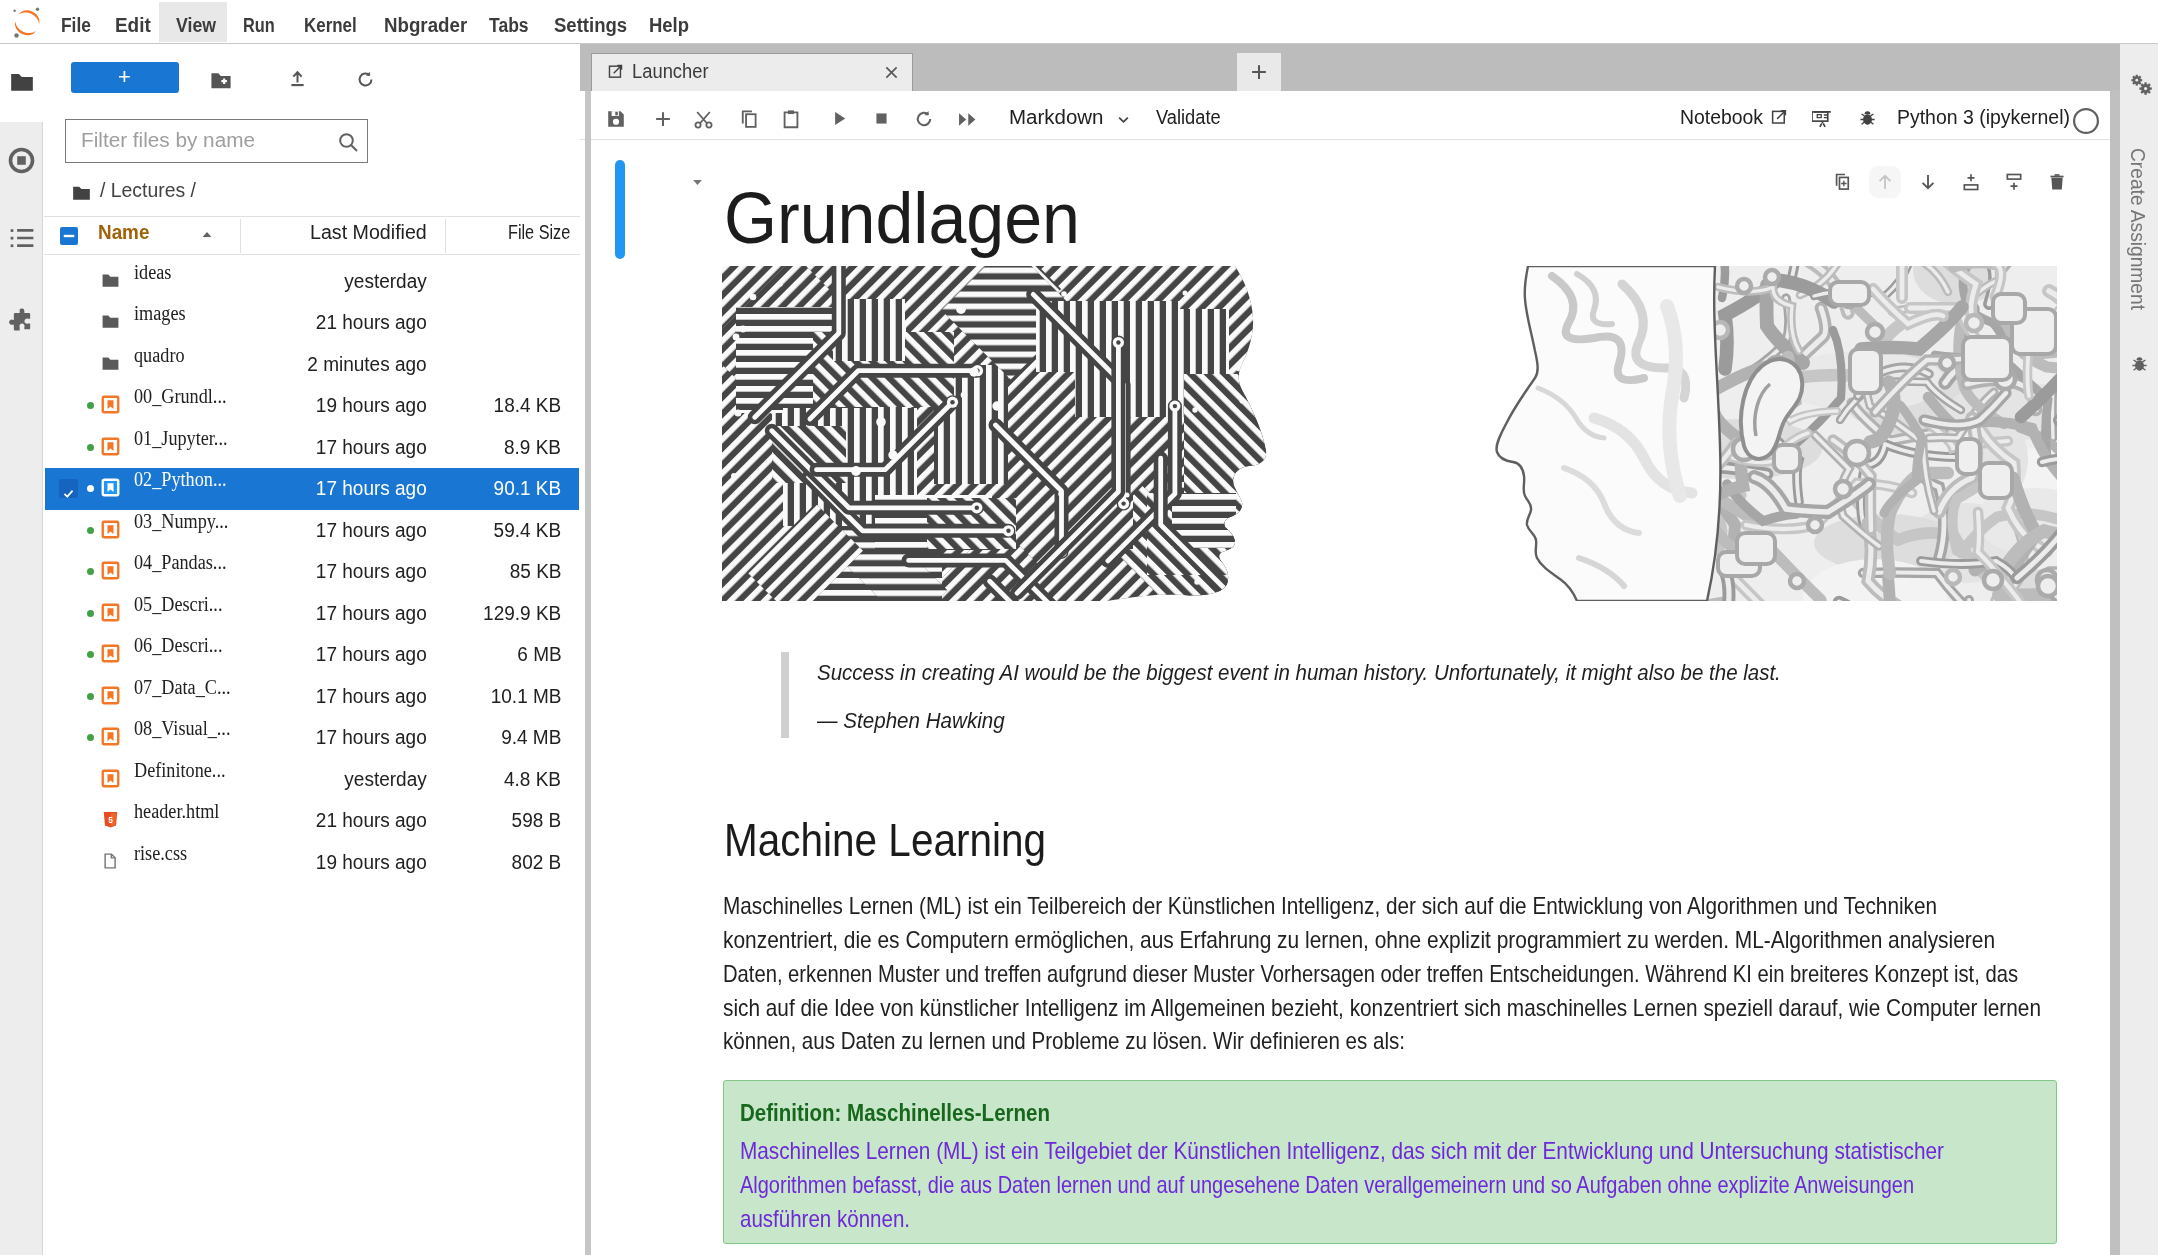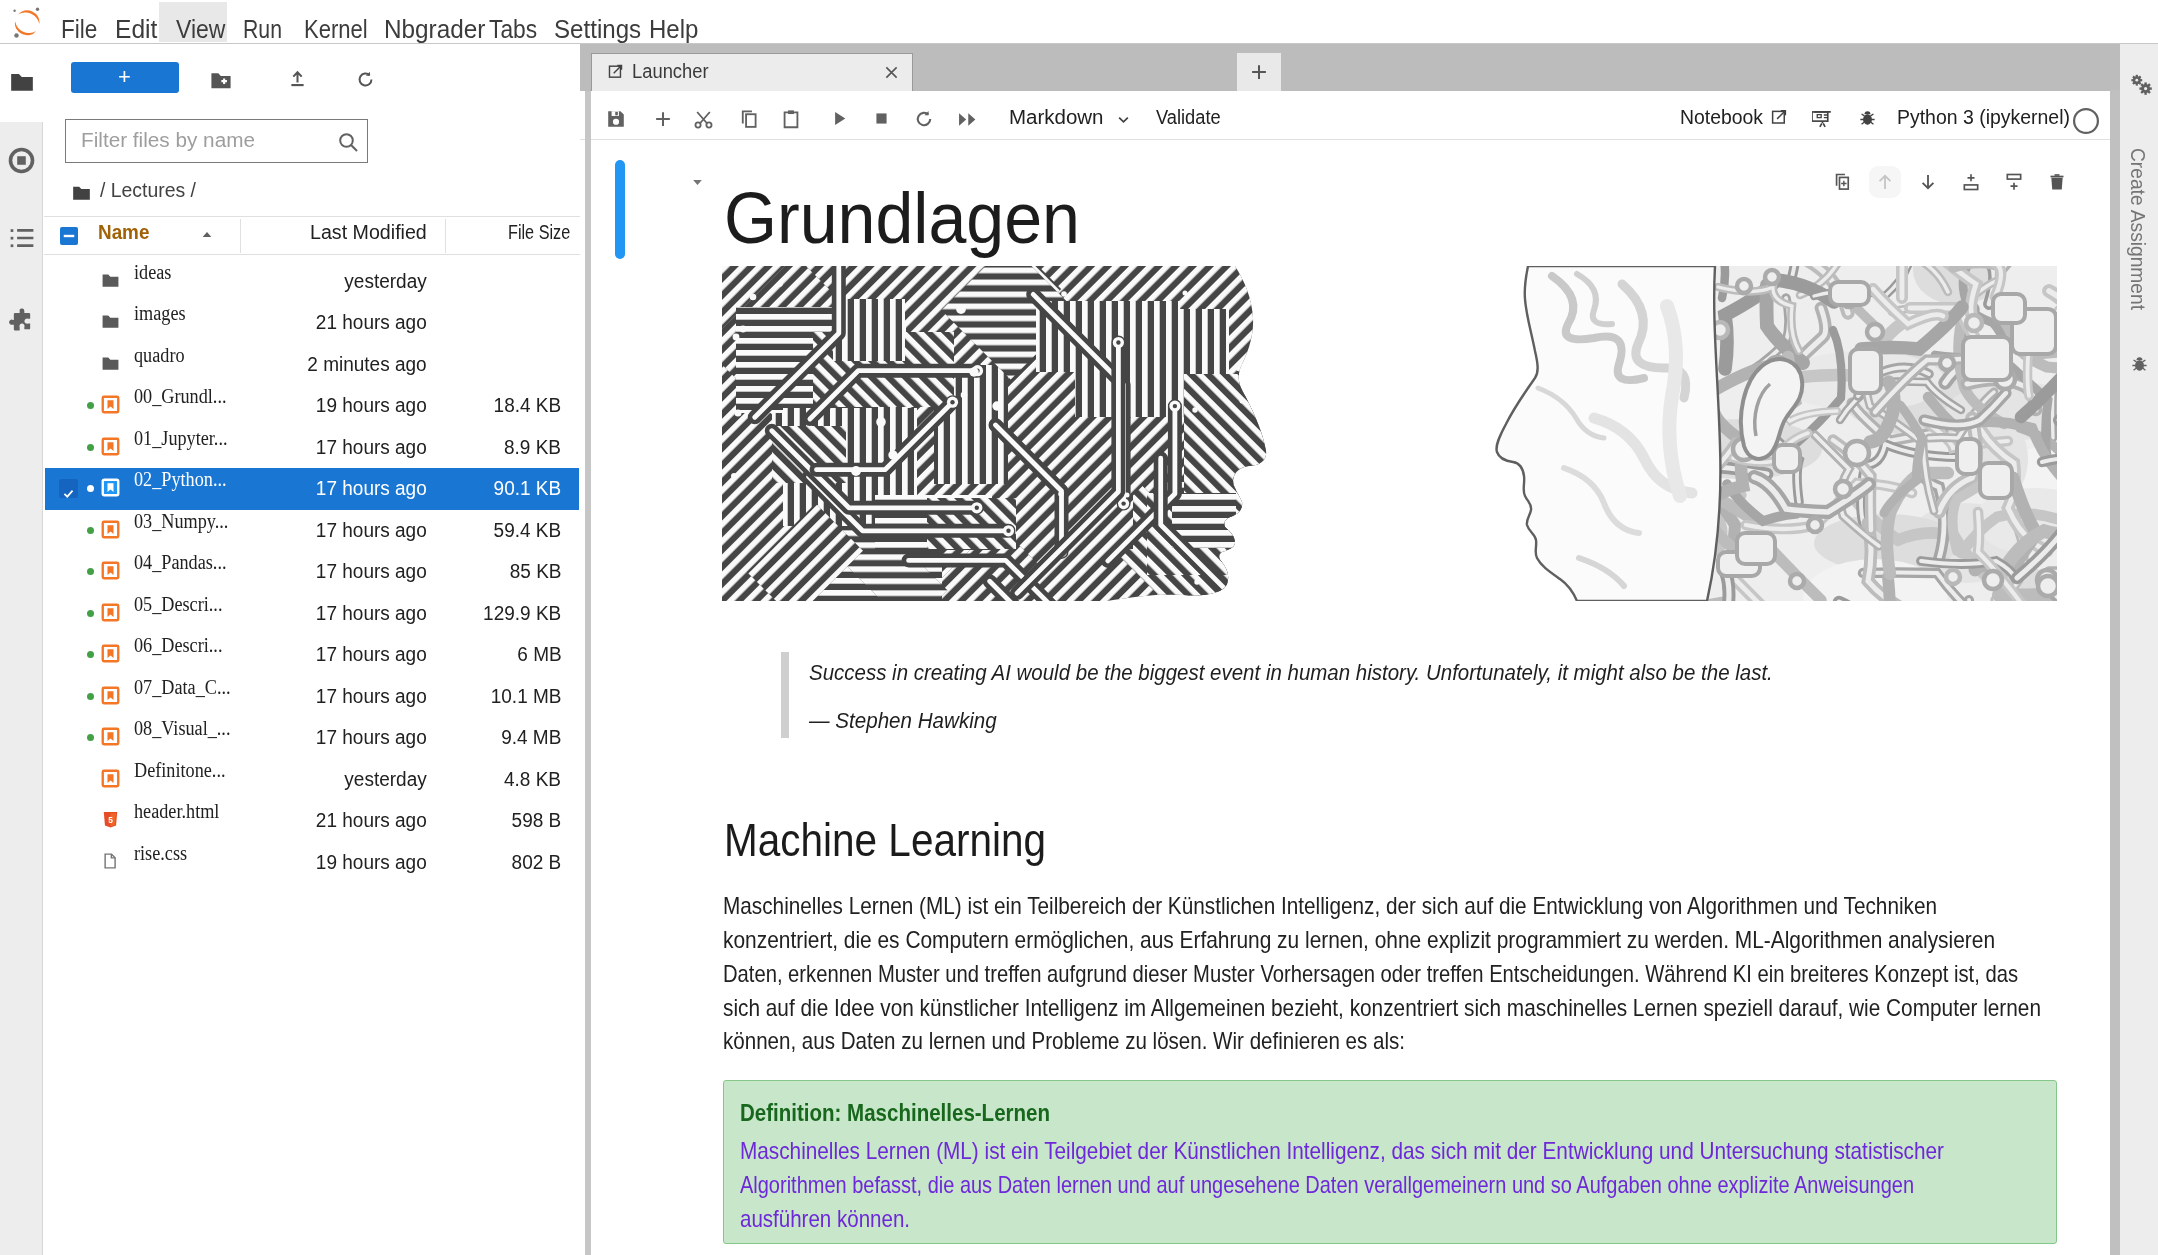--- a/index.html
+++ b/index.html
@@ -1,20 +1,20 @@
 <!DOCTYPE html>
 <html><head><meta charset="utf-8"><style>
 * { margin:0; padding:0; box-sizing:border-box; }
 html,body { width:2158px; height:1255px; overflow:hidden; font-family:"Liberation Sans",sans-serif; background:#fff; }
 .abs { position:absolute; }
 .sx { display:inline-block; white-space:nowrap; transform-origin:0 50%; }
 
 #menubar { left:0; top:0; width:2158px; height:44px; background:#fff; border-bottom:1px solid #c8c8c8; }
 #jlogo { position:absolute; left:10px; top:5px; }
-.mitem { position:absolute; top:13.5px; font-size:26px; color:#3c3c3c; }
+.mitem { position:absolute; top:13.5px; font-size:20px; color:#3c3c3c;font-weight:bold; }
 .mbox { position:absolute; top:2px; height:40px; background:#e8e8e8; }
 
 #actbar { left:0; top:44px; width:43px; height:1211px; background:#ededed; border-right:1px solid #d8d8d8; }
 #actwhite { left:0; top:44px; width:44px; height:78px; background:#fff; }
 
 #fpanel { left:44px; top:44px; width:536px; height:1211px; background:#fff; }
 #newbtn { position:absolute; left:27px; top:18px; width:108px; height:31px; background:#1976d2; border-radius:3px; }
 #newbtn span { position:absolute; left:47px; top:2px; color:#fff; font-size:22px; }
 .fticon { position:absolute; }
 #filter { position:absolute; left:21px; top:75px; width:303px; height:44px; border:1px solid #7a7a7a; background:#fff; }
@@ -59,21 +59,21 @@
 .tbtx { position:absolute; top:15.5px; font-size:20px; color:#212121; }
 
 #content { left:580px; top:140px; width:1530px; height:1115px; background:#fff; }
 #cellbar { position:absolute; left:35px; top:20px; width:10px; height:99px; background:#2196f3; border-radius:5px; }
 #collapser { position:absolute; left:110px; top:35px; }
 h1 { position:absolute; left:144px; top:41px; font-size:73px; font-weight:400; color:#1c1c1c; line-height:73px; }
 #celltools { position:absolute; left:1252px; top:32px; white-space:nowrap; font-size:0; }
 #celltools span { display:inline-block; width:20px; margin-right:23px; }
 #hero { position:absolute; left:142px; top:126px; }
 #bq { position:absolute; left:201px; top:512px; width:8px; height:85.7px; background:#cfcfcf; }
-.bql { position:absolute; font-size:22.5px; font-style:italic; color:#1f1f1f; }
+.bql { position:absolute; font-size:22.5px; font-style:italic; color:#1f1f1f;margin-left:8px; }
 h2 { position:absolute; left:144px; top:676px; font-size:47px; font-weight:400; color:#1b1b1b; line-height:47px; }
 #para { position:absolute; left:143px; top:749.4px; font-size:24px; color:#212121; line-height:33.7px; }
 #defbox { position:absolute; left:143px; top:940px; width:1334px; height:164px; background:#c8e6ca; border:1px solid #85c788; border-radius:3px; }
 #defbox .dt { position:absolute; left:16px; top:18px; font-size:24px; font-weight:bold; color:#17671c; }
 #defbox .db { position:absolute; left:16px; top:53px; font-size:24px; color:#6d28d9; line-height:33.8px; }
 
 #scrollstrip { left:2110px; top:90px; width:10px; height:1165px; background:#c0c0c0; }
 #vdivider { left:585px; top:90.5px; width:6px; height:1164.5px; background:#c6c6c6; }
 #bandextra { left:2110px; top:44px; width:10px; height:46.5px; background:#bcbcbc; }
 #rsidebar { left:2120px; top:44px; width:38px; height:1211px; background:#ededed; }

